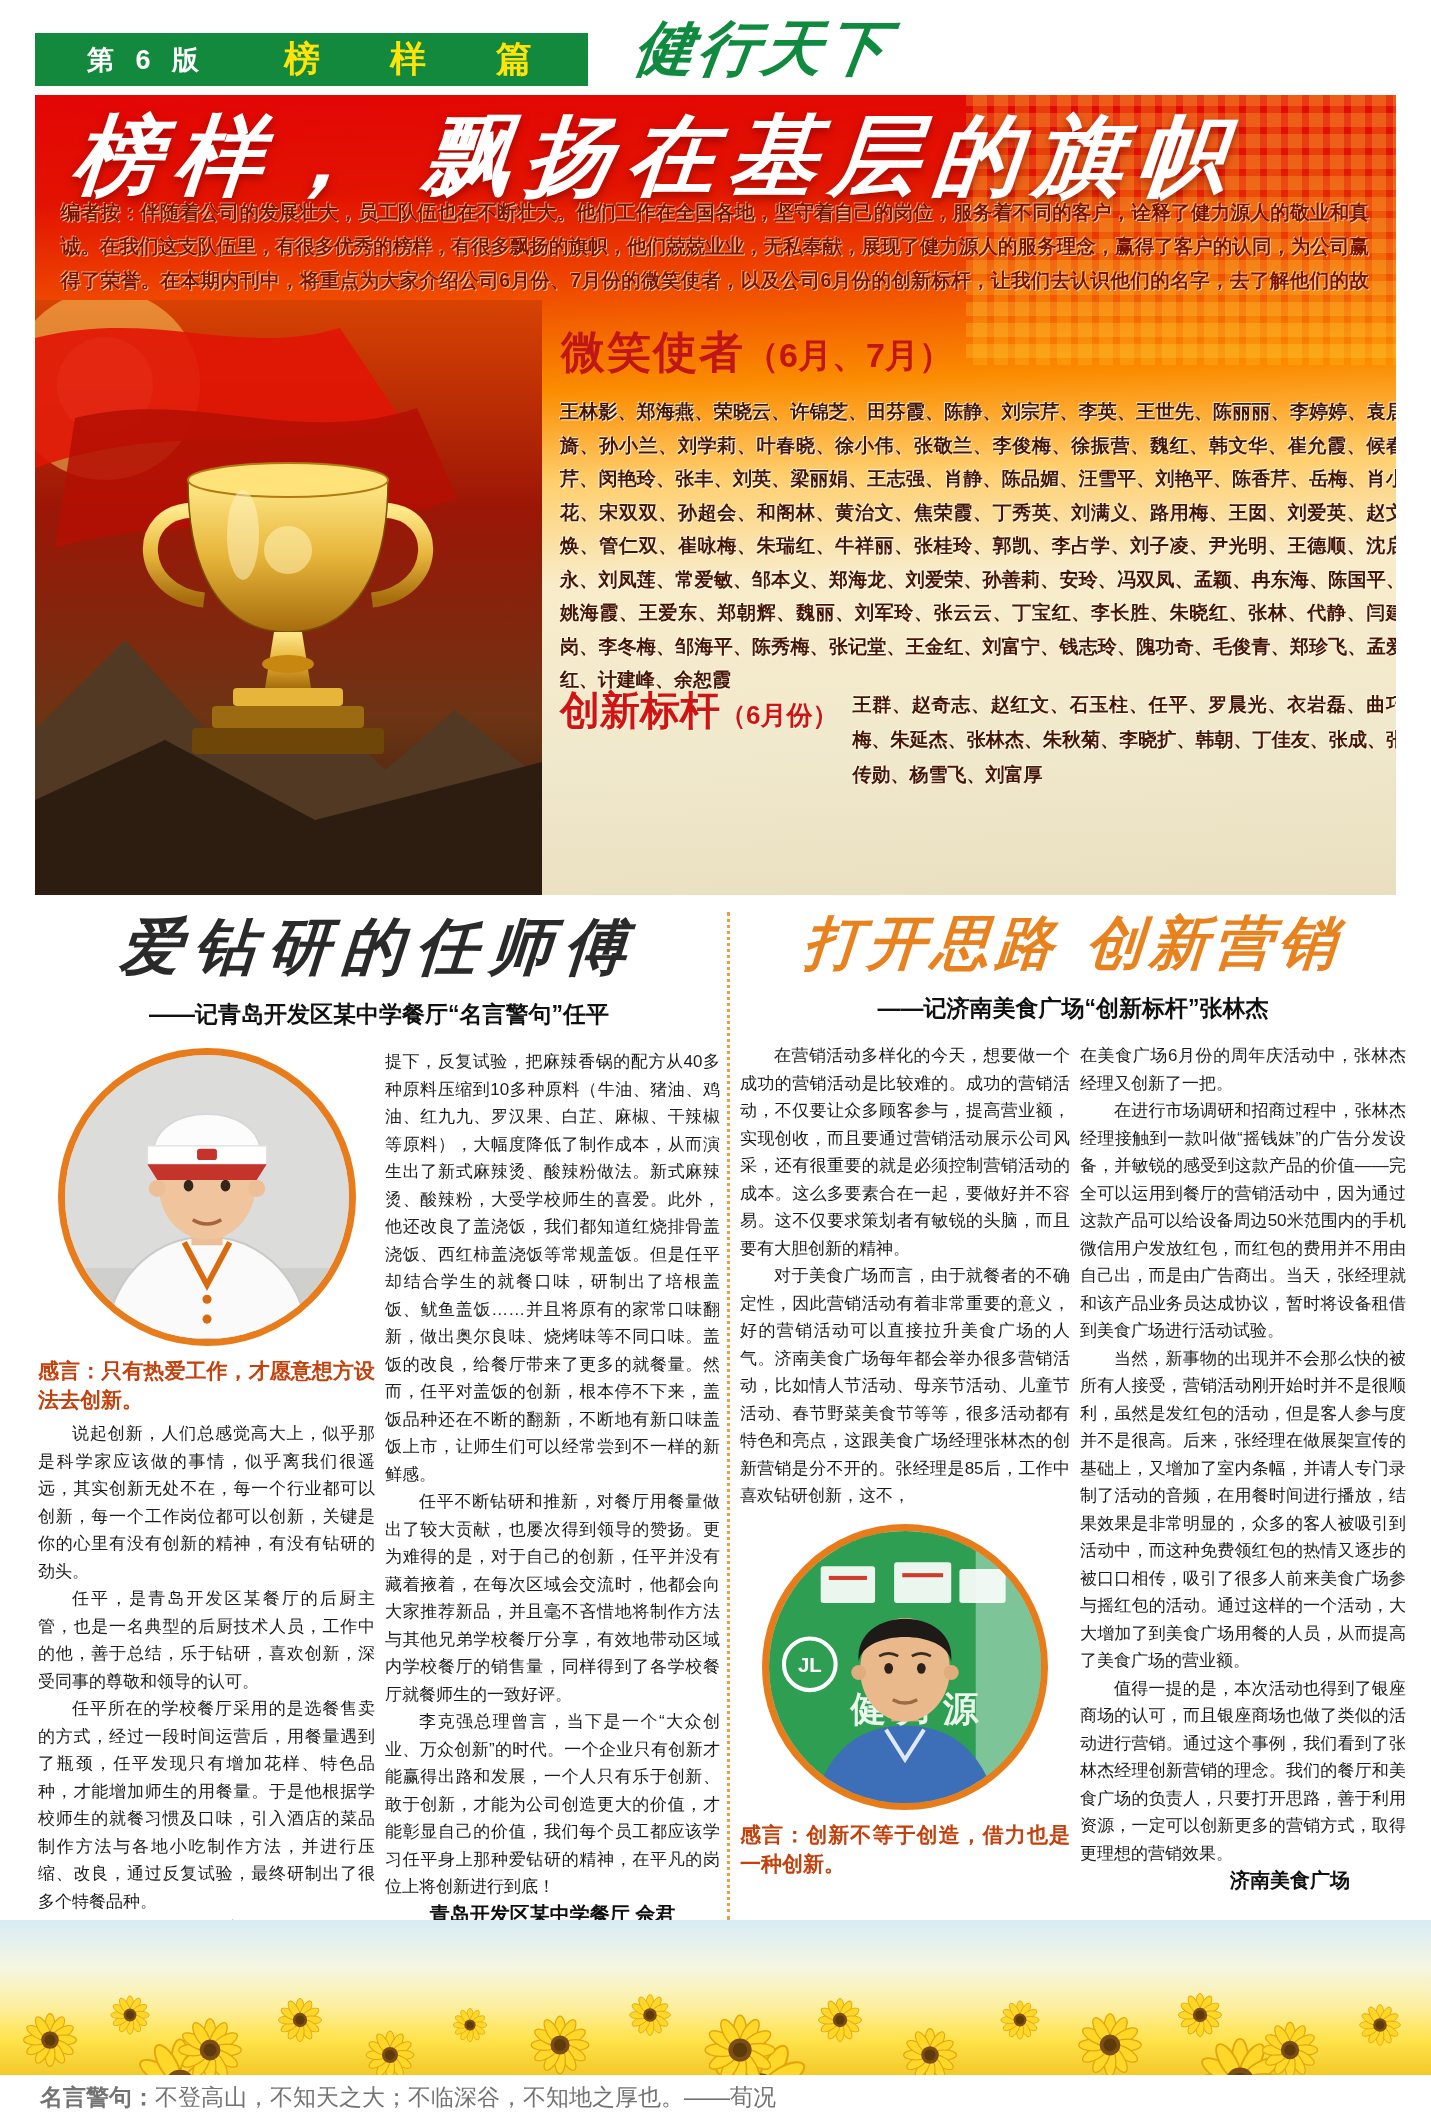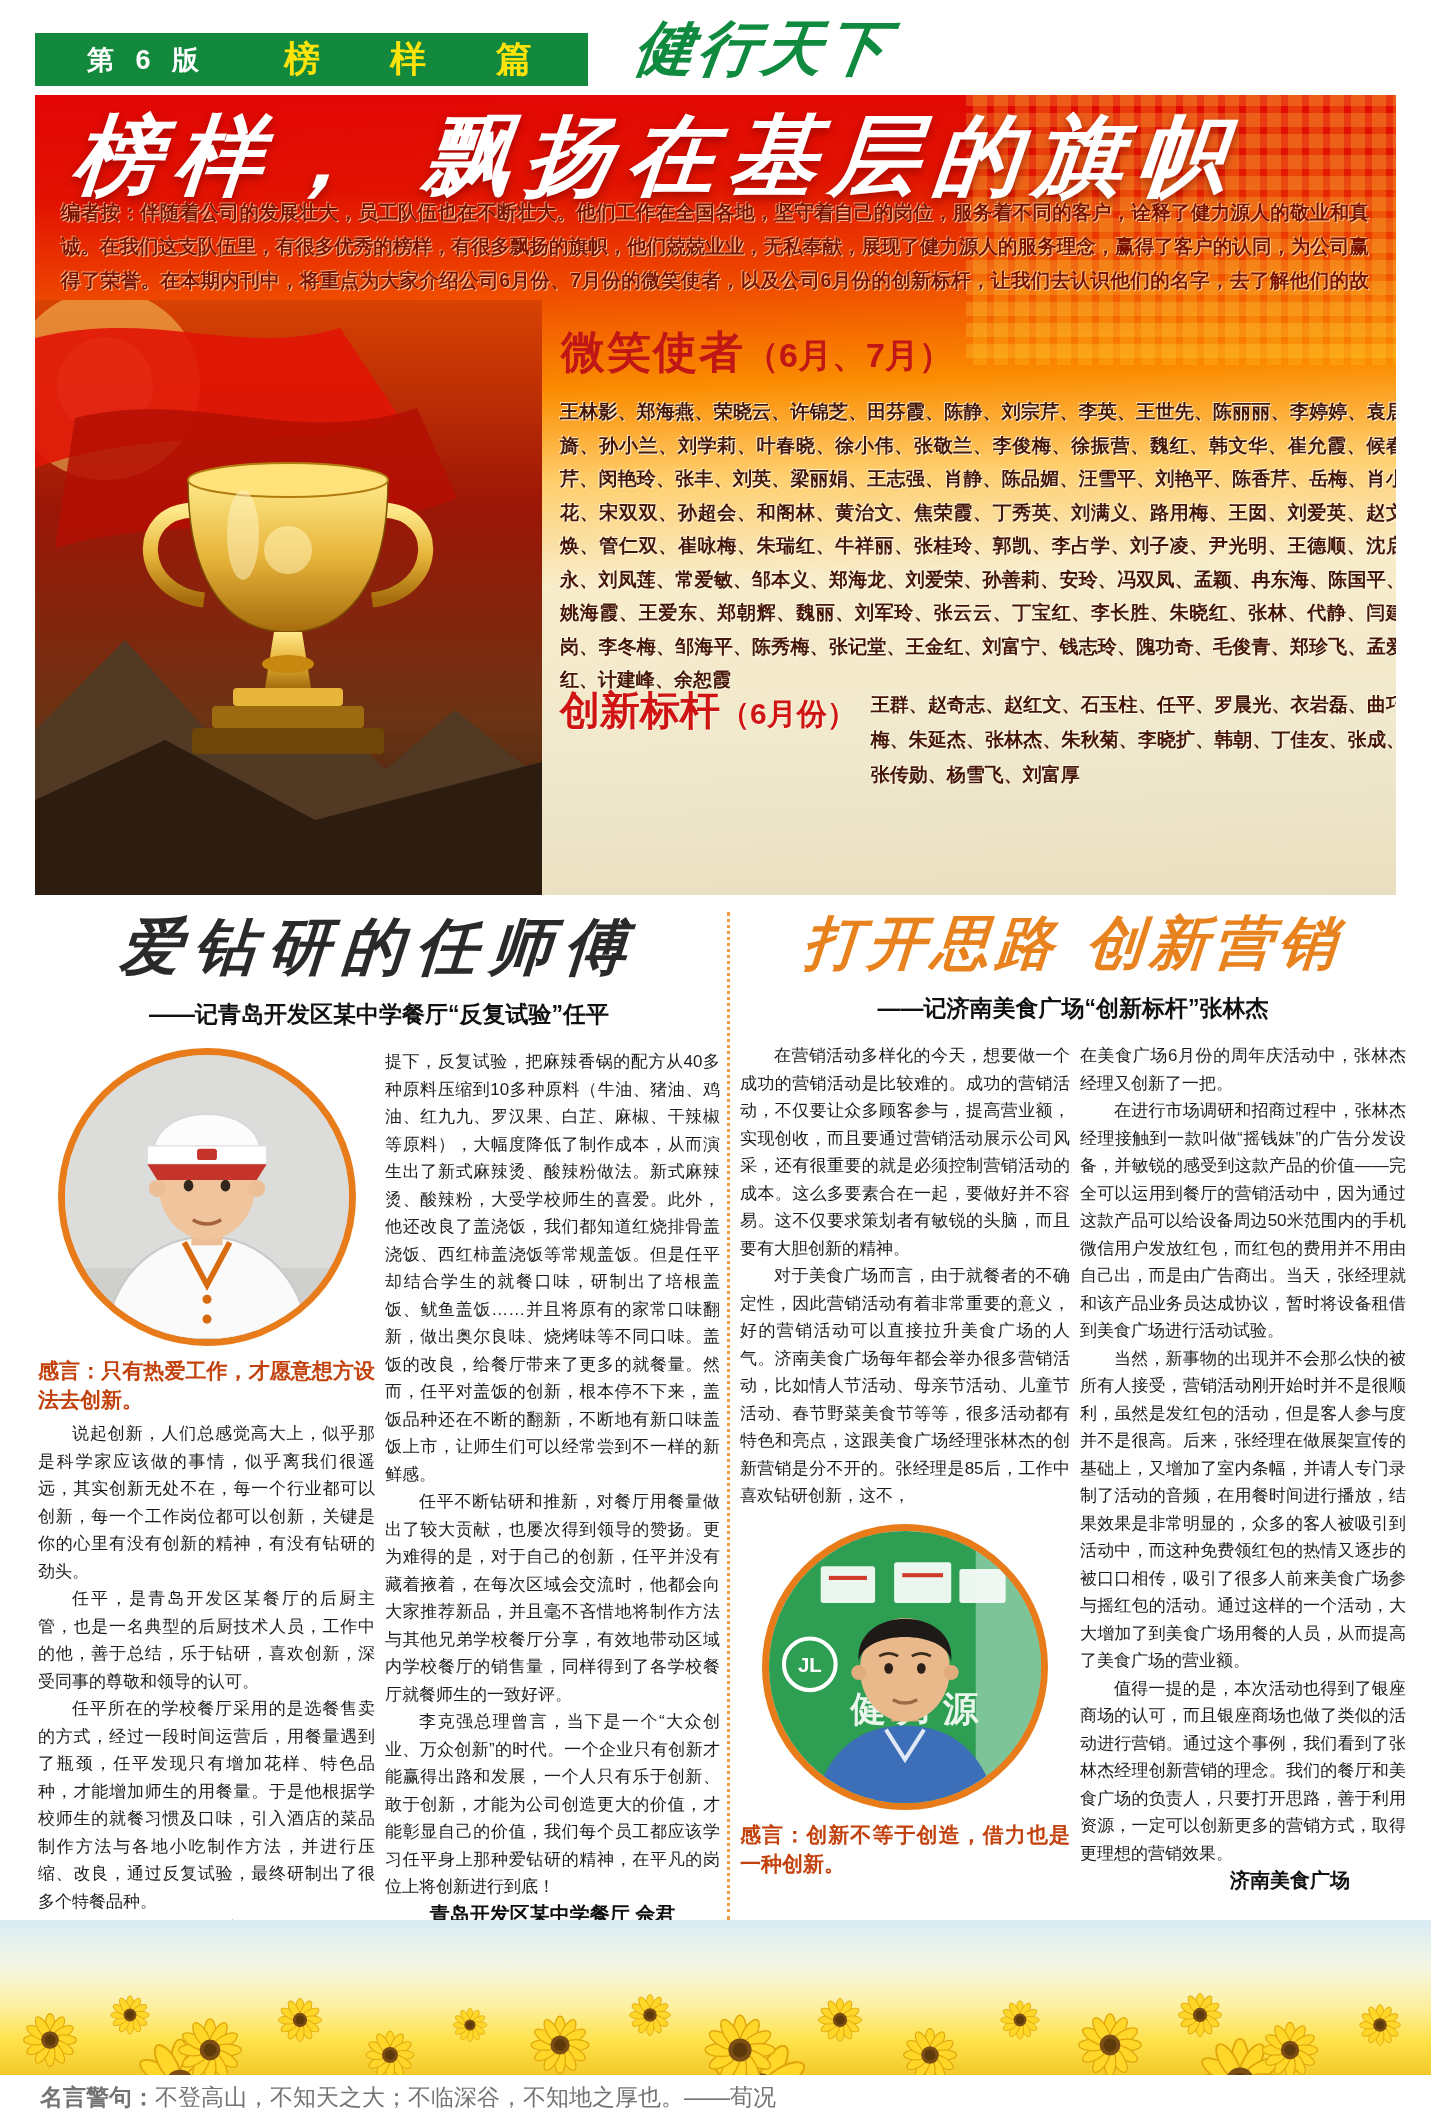--- a/index.html
+++ b/index.html
@@ -41,21 +41,21 @@
   
   .smile-title-row{position:absolute;left:526px;top:228px;white-space:nowrap;}
   .smile-title{color:#c01616;font-size:44px;font-weight:bold;letter-spacing:2px;}
   .smile-bracket{color:#c01616;font-size:34px;font-weight:bold;}
   .smile-names{position:absolute;left:525px;top:300px;width:845px;color:#451507;
     font-size:19px;font-weight:bold;line-height:33.5px;text-align:justify;
     text-shadow:1px 1px 0 rgba(255,250,235,.9),-1px -1px 0 rgba(255,250,235,.8);}
   .innov-row{position:absolute;left:525px;top:588px;width:845px;display:flex;}
   .innov-title{color:#d01414;font-size:40px;font-weight:bold;white-space:nowrap;flex:0 0 auto;
     text-shadow:1px 1px 0 rgba(255,250,235,.9);}
-  .innov-bracket{font-size:30px;}
+  .innov-bracket{font-size:26px;}
   .innov-names{flex:1;margin-left:14px;margin-top:4px;color:#451507;font-size:19px;font-weight:bold;
     line-height:35px;text-align:justify;
     text-shadow:1px 1px 0 rgba(255,250,235,.9),-1px -1px 0 rgba(255,250,235,.8);}
 
   
   .divider{position:absolute;left:727px;top:912px;height:1008px;border-left:3px dotted #ef9b40;}
 
   .article{position:absolute;top:905px;}
   .article-left{left:38px;width:682px;}
   .article-right{left:740px;width:666px;}
@@ -149,21 +149,21 @@
         <span>创新标杆</span><span class="innov-bracket">（6月份）</span>
       </div>
       <div class="innov-names">王群、赵奇志、赵红文、石玉柱、任平、罗晨光、衣岩磊、曲巧梅、朱延杰、张林杰、朱秋菊、李晓扩、韩朝、丁佳友、张成、张传勋、杨雪飞、刘富厚</div>
     </div>
   </div>
 
   <div class="divider"></div>
 
   <div class="article article-left">
     <div class="art-title dark">爱钻研的任师傅</div>
-    <div class="art-subtitle">——记青岛开发区某中学餐厅“反复试验”任平</div>
+    <div class="art-subtitle">——记青岛开发区某中学餐厅“名言警句”任平</div>
     <div class="cols">
       <div class="col" style="left:0;width:337px;">
         <div class="photo photo-chef">
           <svg viewBox="0 0 200 200" aria-hidden="true">
             <rect width="200" height="200" fill="#dcdcda"></rect>
             <rect y="150" width="200" height="50" fill="#cfcfcc"></rect>
             <path d="M28,200 C34,150 68,128 100,128 C132,128 166,150 172,200 Z" fill="#fafafa" stroke="#c9c9c9" stroke-width="1.5"></path>
             <path d="M84,132 L100,162 L116,132" fill="none" stroke="#d86a10" stroke-width="4"></path>
             <circle cx="100" cy="172" r="3.2" fill="#d86a10"></circle>
               <circle cx="100" cy="186" r="3.2" fill="#d86a10"></circle>

